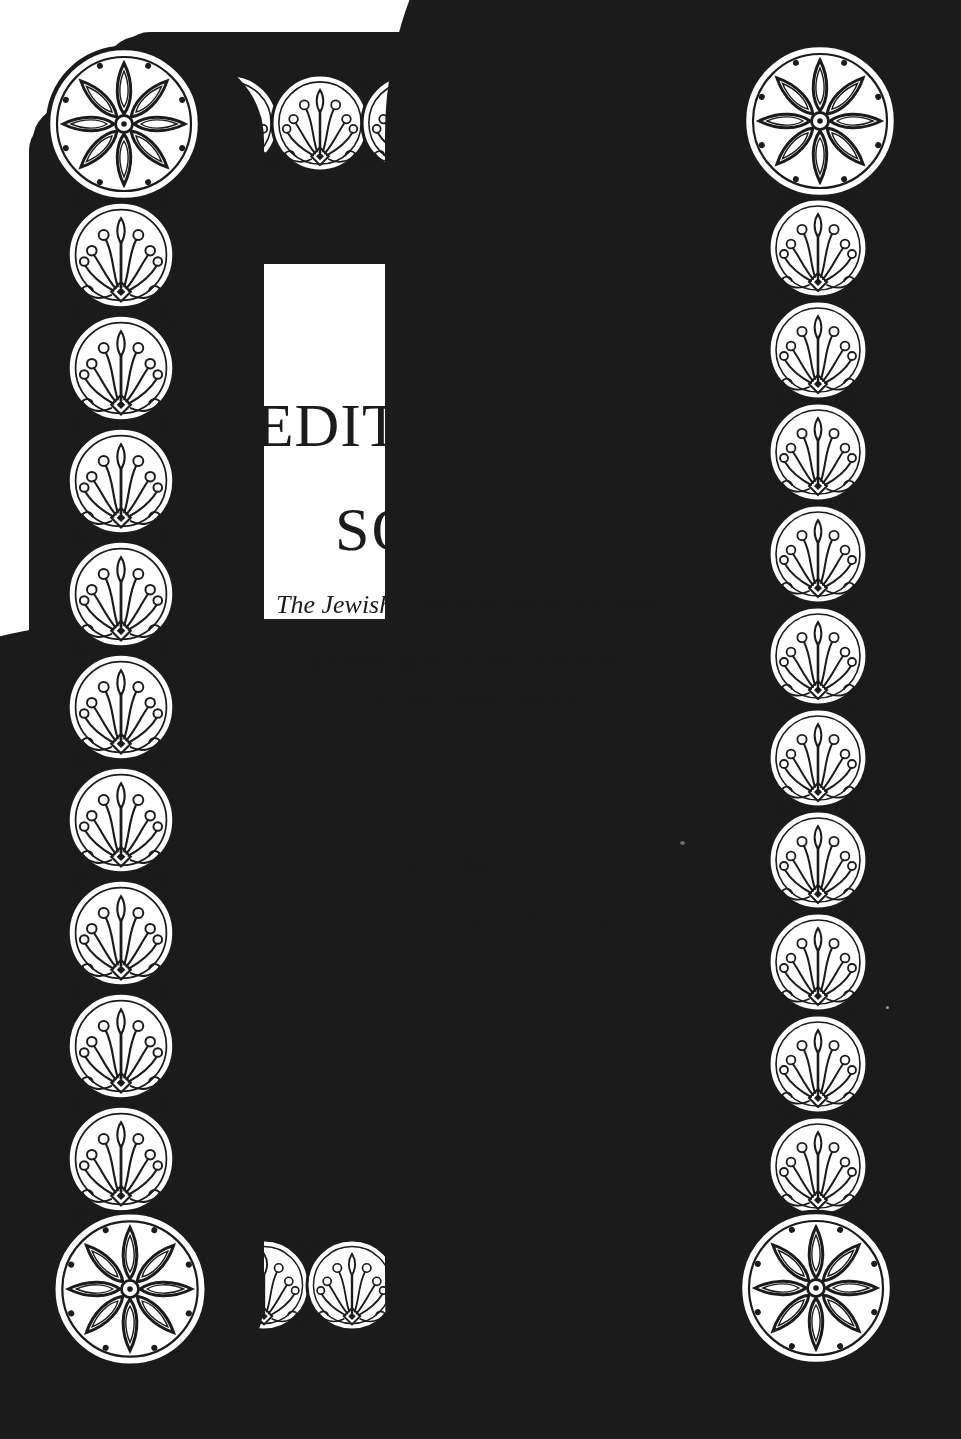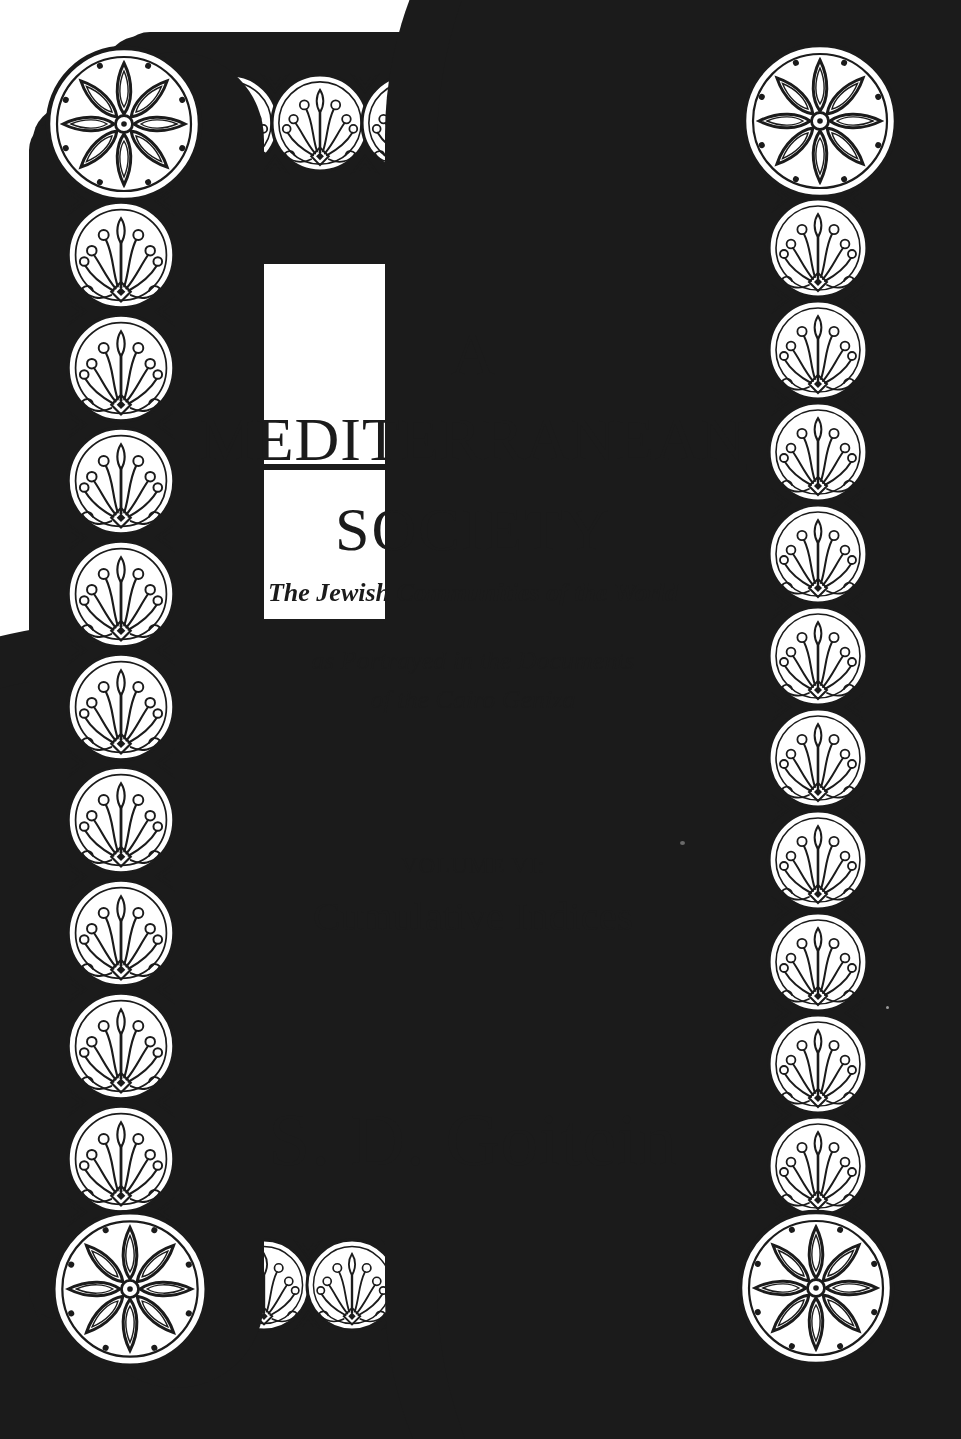--- a/index.html
+++ b/index.html
@@ -14,24 +14,24 @@
     position: absolute; left: 0; top: 0;
     color: var(--ink, #1b1b1b);
   }
   .t {
     position: absolute; left: 178px; width: 590px;
     text-align: center; line-height: 1; white-space: nowrap;
     color: var(--ink, #1b1b1b);
   }
   .title { font-size: 62px; }
   #t-a   { top: 323px; }
-  #t-med { top: 408px; letter-spacing: 1px; text-decoration: underline; }
+  #t-med { top: 394px; letter-spacing: 1px; }
   #t-soc { top: 498px; letter-spacing: 2px; }
   .sub { font-style: italic; font-size: 26px; }
-  #sub1 { top: 580px; font-weight: bold; }
+  #sub1 { top: 592px; }
   #sub2 { top: 648px; }
   #sub3 { top: 687px; }
   #vol  { top: 854px; font-size: 23px; letter-spacing: 1px; }
   #cum  { top: 896px; font-size: 41px; }
   #auth { top: 1102px; font-size: 75px; letter-spacing: 1px; }
   .speck {
     position: absolute; border-radius: 50%;
     background: #6a6a6a;
   }
   #speck1 { left: 680px; top: 841px; width: 5px; height: 4px; }

